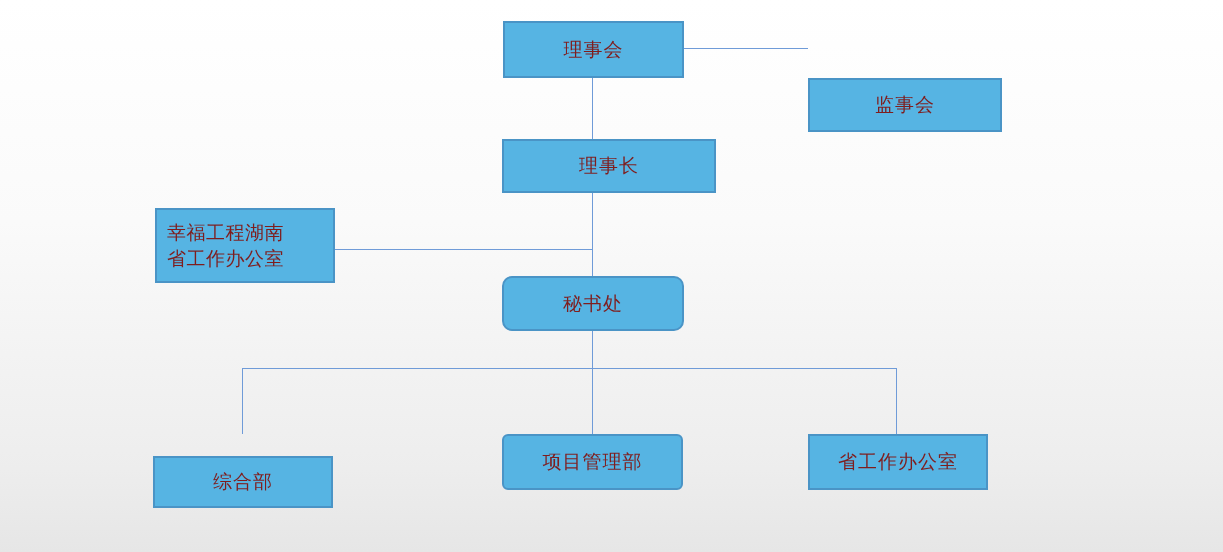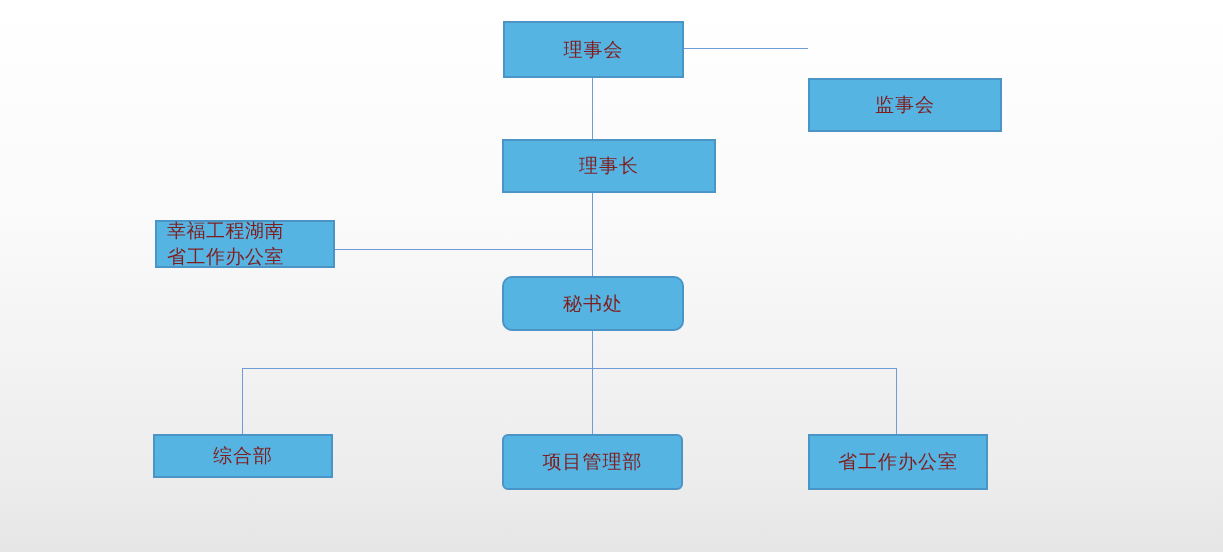--- a/index.html
+++ b/index.html
@@ -40,23 +40,23 @@
     position: absolute;
     background: #6f9bd8;
   }
   .connector.h { height: 1px; }
   .connector.v { width: 1px; }
 
   
   #node-board        { left: 503px; top: 21px;  width: 181px; height: 57px; }
   #node-supervisors  { left: 808px; top: 36px;  width: 194px; height: 54px; margin-top: 42px; }
   #node-chairman     { left: 502px; top: 139px; width: 214px; height: 54px; }
-  #node-office       { left: 155px; top: 220px; width: 180px; height: 48px; }
+  #node-office       { left: 155px; top: 208px; width: 180px; height: 75px; }
   #node-secretariat  { left: 502px; top: 276px; width: 182px; height: 55px; border-radius: 10px; }
-  #node-general      { left: 153px; top: 434px; width: 180px; height: 44px; }
+  #node-general      { left: 153px; top: 456px; width: 180px; height: 52px; }
   #node-project      { left: 502px; top: 434px; width: 181px; height: 56px; border-radius: 6px; }
   #node-liaison      { left: 808px; top: 434px; width: 180px; height: 56px; }
 
   
   #conn-board-chairman      { left: 592px; top: 78px;  height: 62px; }
   #conn-board-supervisors   { left: 684px; top: 48px;  width: 124px; }
   #conn-chairman-secretariat{ left: 592px; top: 193px; height: 83px; }
   #conn-office-trunk        { left: 335px; top: 249px; width: 257px; }
   #conn-secretariat-bus     { left: 592px; top: 331px; height: 38px; }
   #conn-bus                 { left: 242px; top: 368px; width: 655px; }

